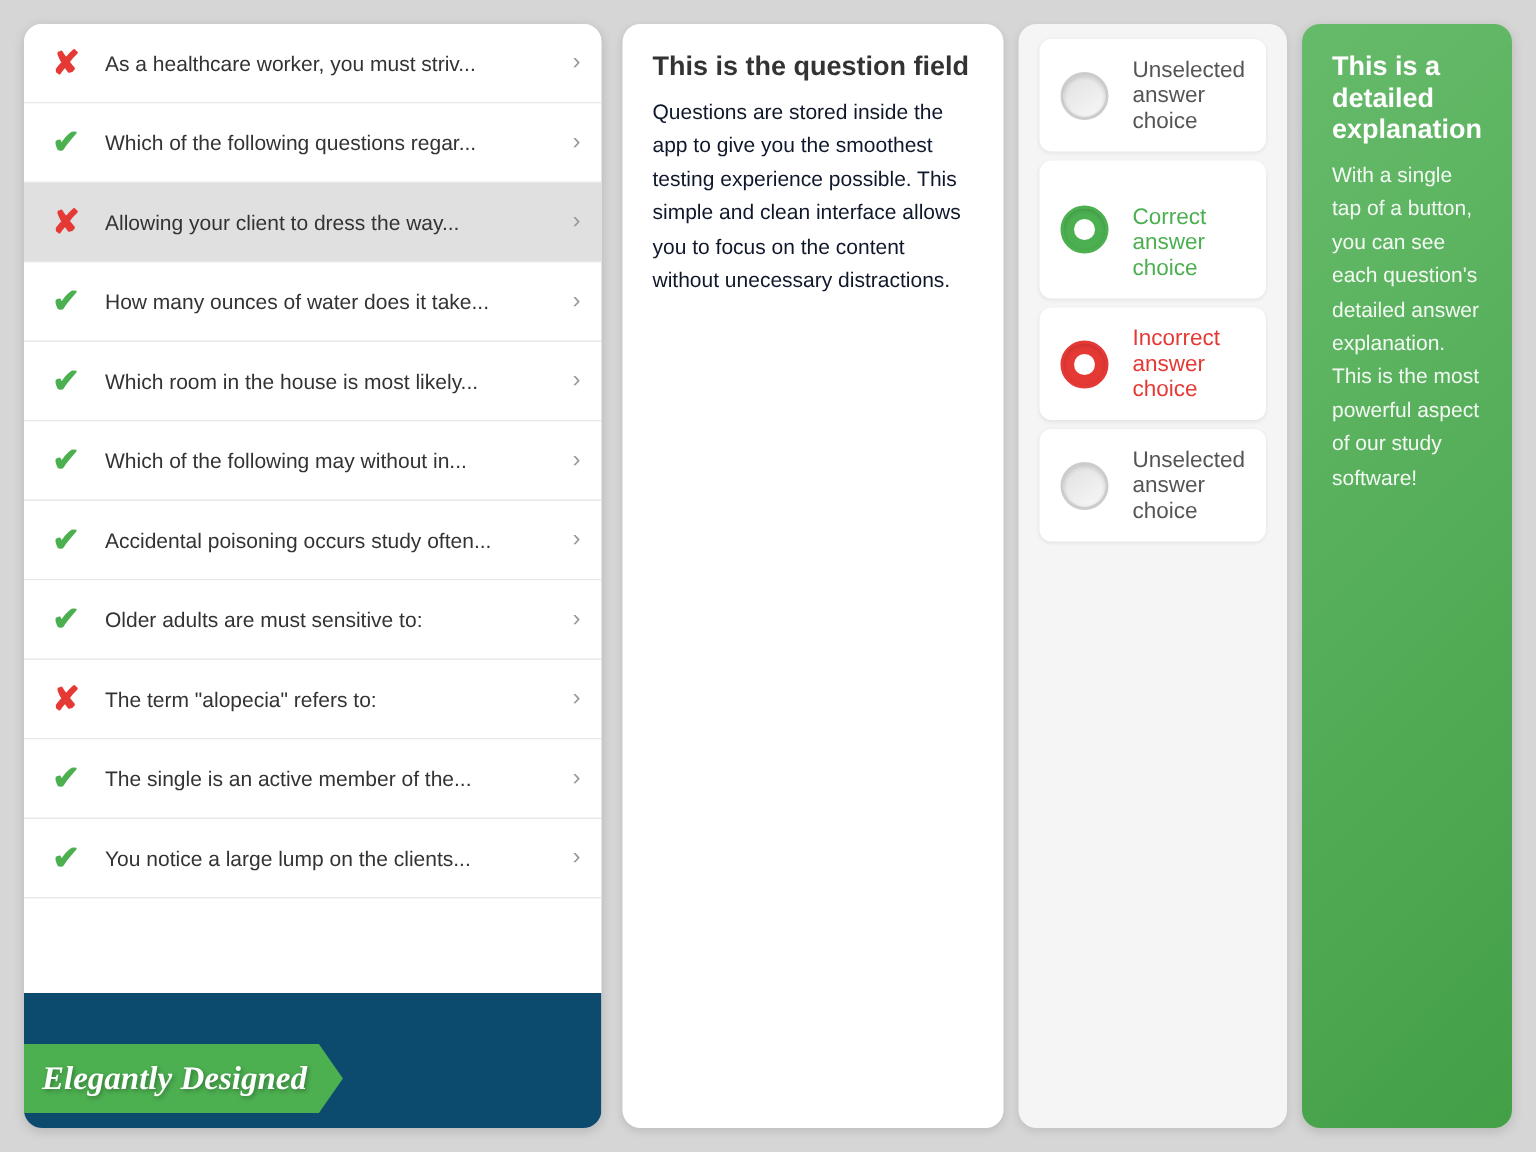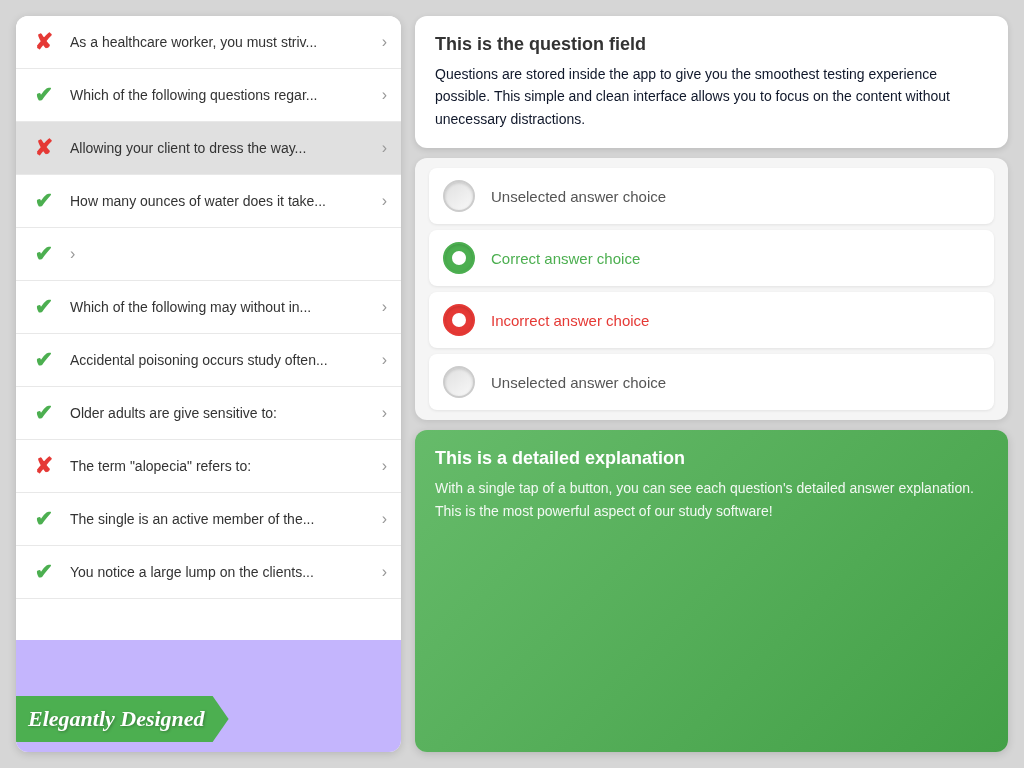--- a/index.html
+++ b/index.html
@@ -72,22 +72,22 @@
     }
 
     .q-arrow {
       color: #999;
       font-size: 16px;
     }
 
     
     .banner-wrap {
       position: relative;
-      height: 112px;
-      background: #c4b5fd;
+      height: 90px;
+      background: #0c4a6e;
       display: flex;
       align-items: center;
       padding: 0 16px;
       overflow: hidden;
     }
 
     .ribbon {
       position: absolute;
       left: -8px;
       bottom: 10px;
@@ -116,21 +116,21 @@
       width: 8px;
       height: 8px;
       background: #2e7d32;
       clip-path: polygon(0 0, 100% 0, 100% 100%);
     }
 
     
     .right-panel {
       flex: 1;
       display: flex;
-      flex-direction: column;
+      flex-direction: row;
       gap: 10px;
     }
 
     
     .card {
       background: #ffffff;
       border-radius: 12px;
       padding: 18px 20px;
       box-shadow: 0 2px 6px rgba(0,0,0,0.12);
     }
@@ -196,21 +196,21 @@
       width: 14px;
       height: 14px;
       border-radius: 50%;
       background: #fff;
     }
 
     .answer-text {
       font-size: 15px;
       color: #555;
     }
-    .answer-text.correct { color: #4caf50; font-weight: 500; }
+    .answer-text.correct { color: #4caf50; font-weight: 500; margin-top: 17px; }
     .answer-text.incorrect { color: #e53935; font-weight: 400; }
 
     
     .explanation-card {
       background: linear-gradient(135deg, #66bb6a, #43a047);
       border-radius: 12px;
       padding: 18px 20px;
       box-shadow: 0 2px 8px rgba(0,0,0,0.15);
       flex: 1;
     }
@@ -254,41 +254,42 @@
         <div class="q-icon">
           <span class="check-icon">✔</span>
         </div>
         <div class="q-text">How many ounces of water does it take...</div>
         <div class="q-arrow">›</div>
       </div>
       <div class="q-item">
         <div class="q-icon">
           <span class="check-icon">✔</span>
         </div>
+        <div class="q-text">Which room in the house is most likely...</div>
         <div class="q-arrow">›</div>
       </div>
       <div class="q-item">
         <div class="q-icon">
           <span class="check-icon">✔</span>
         </div>
         <div class="q-text">Which of the following may without in...</div>
         <div class="q-arrow">›</div>
       </div>
       <div class="q-item">
         <div class="q-icon">
           <span class="check-icon">✔</span>
         </div>
         <div class="q-text">Accidental poisoning occurs study often...</div>
         <div class="q-arrow">›</div>
       </div>
       <div class="q-item">
         <div class="q-icon">
           <span class="check-icon">✔</span>
         </div>
-        <div class="q-text">Older adults are give sensitive to:</div>
+        <div class="q-text">Older adults are must sensitive to:</div>
         <div class="q-arrow">›</div>
       </div>
       <div class="q-item">
         <div class="q-icon">
           <span class="cross-icon">✘</span>
         </div>
         <div class="q-text">The term "alopecia" refers to:</div>
         <div class="q-arrow">›</div>
       </div>
       <div class="q-item">

